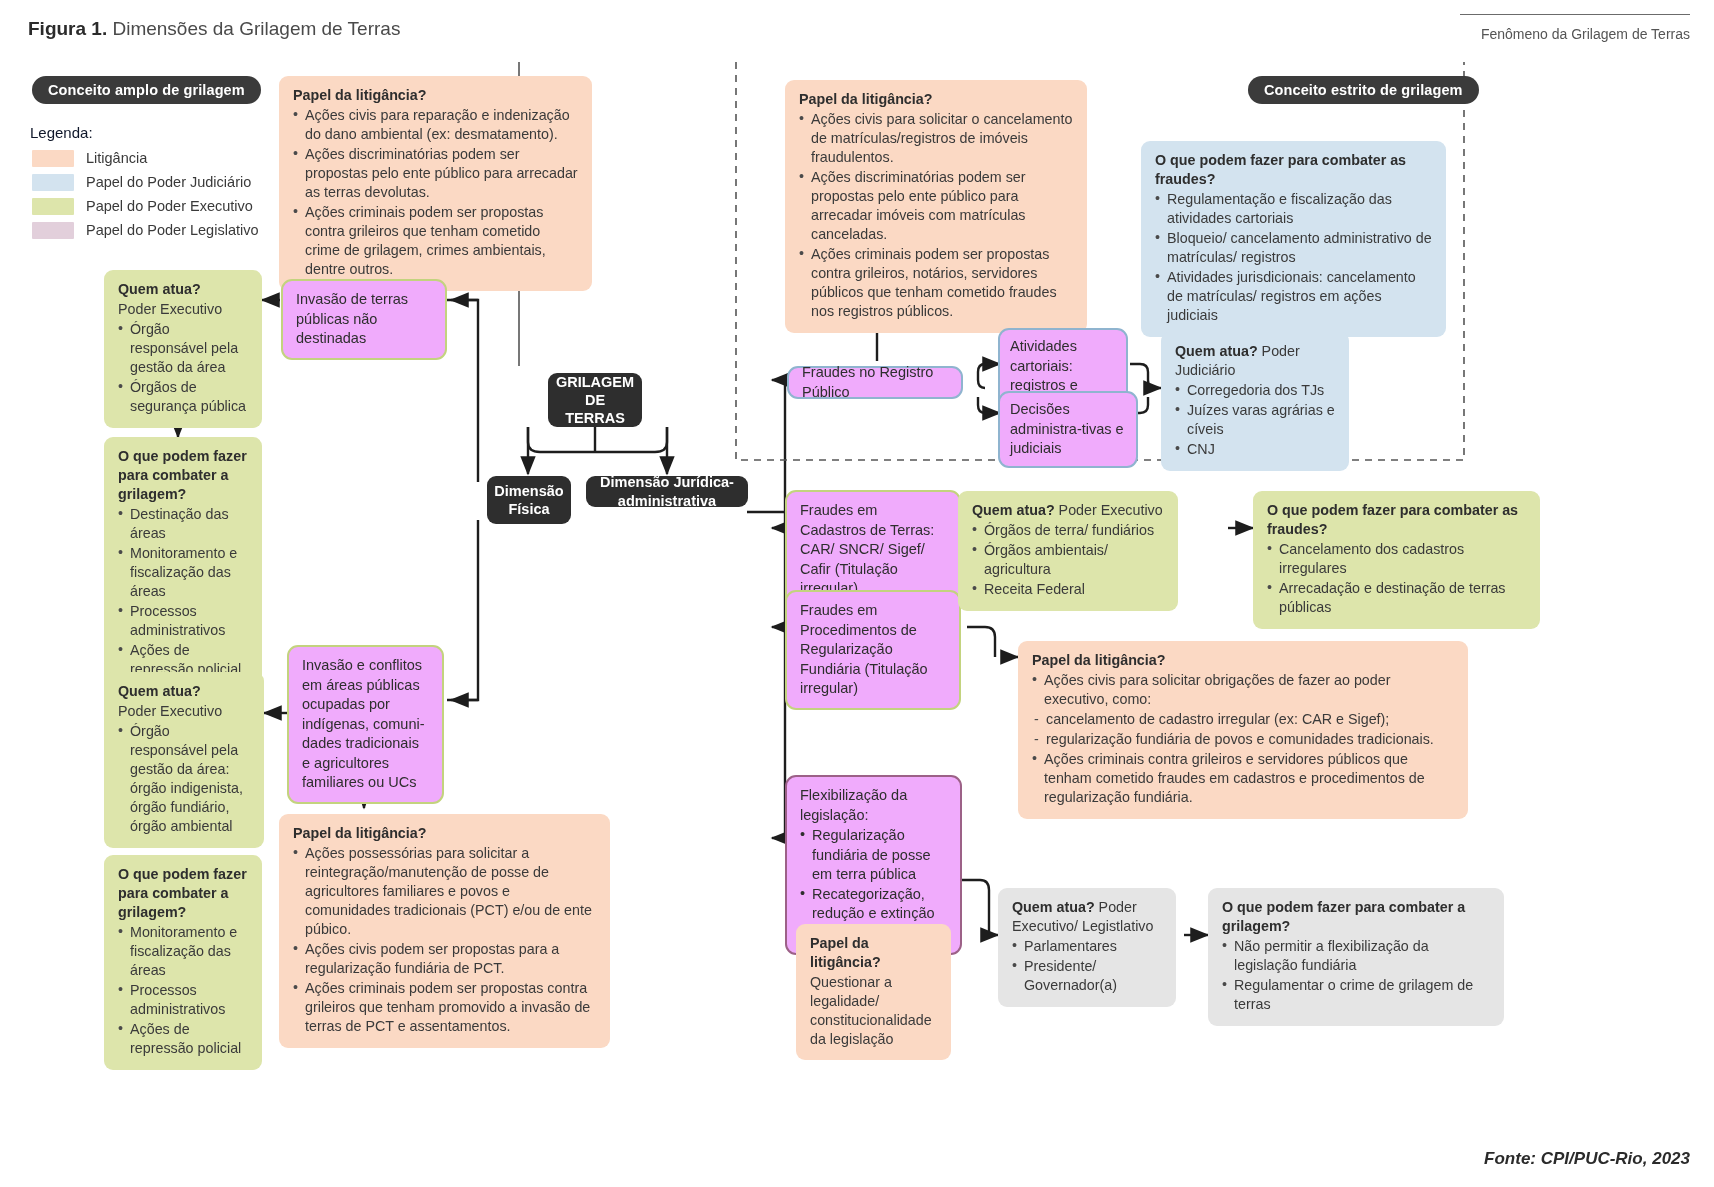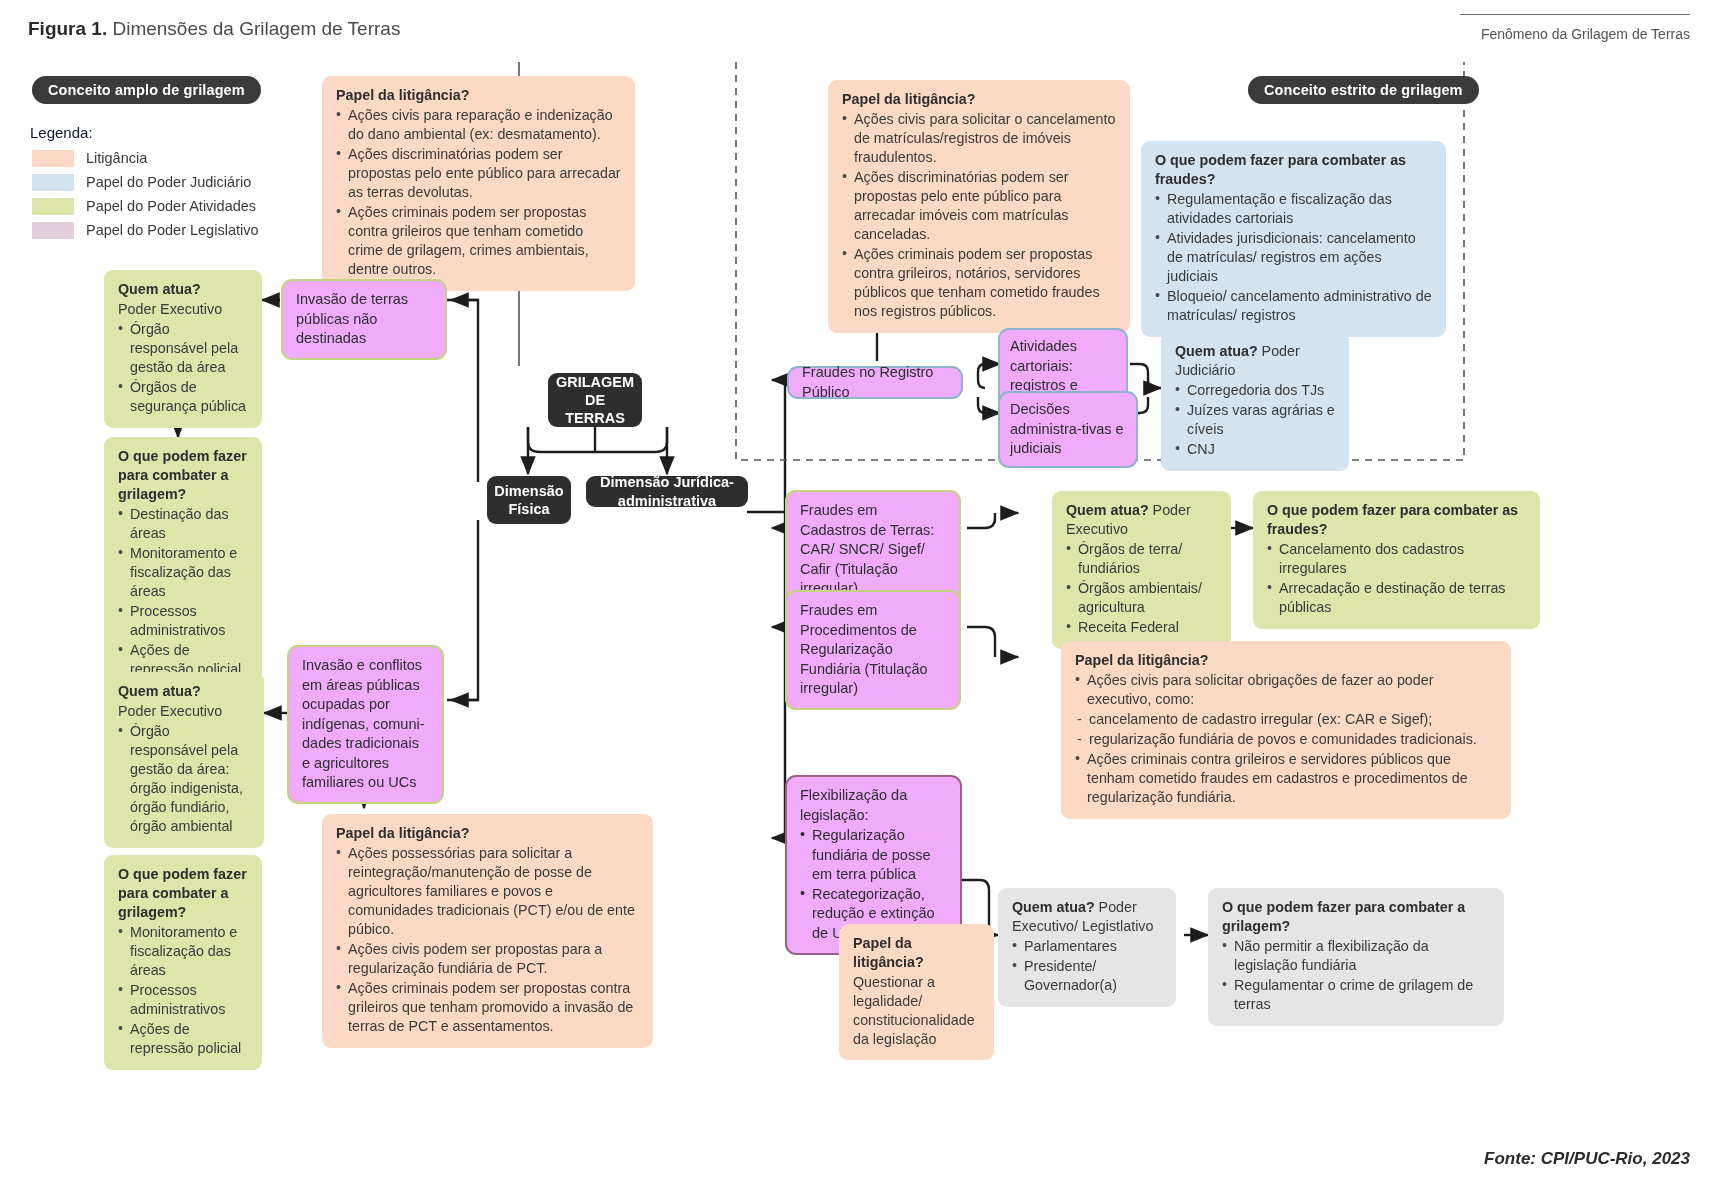--- a/index.html
+++ b/index.html
@@ -45,21 +45,21 @@
   }
   .box .h{font-weight:bold;color:#2e2e2e;display:block;margin-bottom:1px;}
   .box .hi{font-weight:bold;color:#2e2e2e;}
   .box ul{margin:1px 0 0 0;padding:0;list-style:none;}
   .box ul li{position:relative;padding-left:12px;margin-bottom:1px;}
   .box ul li:before{content:"\2022";position:absolute;left:0;top:-1px;color:#4a4a4a;}
   .box ul ul{margin-top:1px;}
   .box ul ul li{padding-left:14px;}
   .box ul ul li:before{content:"-";left:2px;top:0;}
 
-  .orange{background:#fbd9c4;margin-left:43px;}
+  .orange{background:#fbd9c4;}
   .blue{background:#d3e3ef;}
   .green{background:#dde5ab;}
   .purple{background:#e5e5e5;}
 
   
   .node{
     background:#f0abfc;border-radius:11px;
     font-size:14.5px;line-height:1.35;color:#2e2e2e;
     padding:9px 13px;
   }
@@ -171,21 +171,21 @@
   <div class="legend-row">
     <span class="legend-sw" style="background:#fbd9c4;"></span>
     <span class="legend-lb">Litigância</span>
   </div>
   <div class="legend-row">
     <span class="legend-sw" style="background:#d3e3ef;"></span>
     <span class="legend-lb">Papel do Poder Judiciário</span>
   </div>
   <div class="legend-row">
     <span class="legend-sw" style="background:#dde5ab;"></span>
-    <span class="legend-lb">Papel do Poder Atividades</span>
+    <span class="legend-lb">Papel do Poder Executivo</span>
   </div>
   <div class="legend-row">
     <span class="legend-sw" style="background:#e2cfdb;"></span>
     <span class="legend-lb">Papel do Poder Legislativo</span>
   </div>
 </div>
 
 <div class="abs box orange" style="left:279px;top:76px;width:313px;">
   <span class="h">Papel da litigância?</span>
   <ul>
@@ -254,43 +254,43 @@
     <li>Ações civis para solicitar o cancelamento de matrículas/registros de imóveis fraudulentos.</li>
     <li>Ações discriminatórias podem ser propostas pelo ente público para arrecadar imóveis com matrículas canceladas.</li>
     <li>Ações criminais podem ser propostas contra grileiros, notários, servidores públicos que tenham cometido fraudes nos registros públicos.</li>
   </ul>
 </div>
 
 <div class="abs box blue" style="left:1141px;top:141px;width:305px;">
   <span class="h">O que podem fazer para combater as fraudes?</span>
   <ul>
     <li>Regulamentação e fiscalização das atividades cartoriais</li>
+    <li>Bloqueio/ cancelamento administrativo de matrículas/ registros</li>
     <li>Atividades jurisdicionais: cancelamento de matrículas/ registros em ações judiciais</li>
-    <li>Bloqueio/ cancelamento administrativo de matrículas/ registros</li>
   </ul>
 </div>
 
 <div class="abs node nb-blue" style="left:787px;top:366px;width:176px;height:33px;display:flex;align-items:center;">Fraudes no Registro Público</div>
 
 <div class="abs node nb-blue" style="left:998px;top:328px;width:130px;padding:7px 10px;">Atividades cartoriais: registros e escrituras</div>
 <div class="abs node nb-blue" style="left:998px;top:391px;width:140px;padding:7px 10px;">Decisões administra-tivas e judiciais</div>
 
 <div class="abs box blue" style="left:1161px;top:332px;width:188px;">
   <div><span class="hi">Quem atua?</span><span> Poder Judiciário</span></div>
   <ul>
     <li>Corregedoria dos TJs</li>
     <li>Juízes varas agrárias e cíveis</li>
     <li>CNJ</li>
   </ul>
 </div>
 
 <div class="abs node nb-green" style="left:785px;top:490px;width:176px;">Fraudes em Cadastros de Terras: CAR/ SNCR/ Sigef/ Cafir (Titulação irregular)</div>
 <div class="abs node nb-green" style="left:785px;top:590px;width:176px;">Fraudes em Procedimentos de Regularização Fundiária (Titulação irregular)</div>
 
-<div class="abs box green" style="left:1052px;top:491px;width:179px;">
+<div class="abs box green" style="left:958px;top:491px;width:220px;">
   <div><span class="hi">Quem atua?</span><span> Poder Executivo</span></div>
   <ul>
     <li>Órgãos de terra/ fundiários</li>
     <li>Órgãos ambientais/ agricultura</li>
     <li>Receita Federal</li>
   </ul>
 </div>
 
 <div class="abs box green" style="left:1253px;top:491px;width:287px;">
   <span class="h">O que podem fazer para combater as fraudes?</span>

